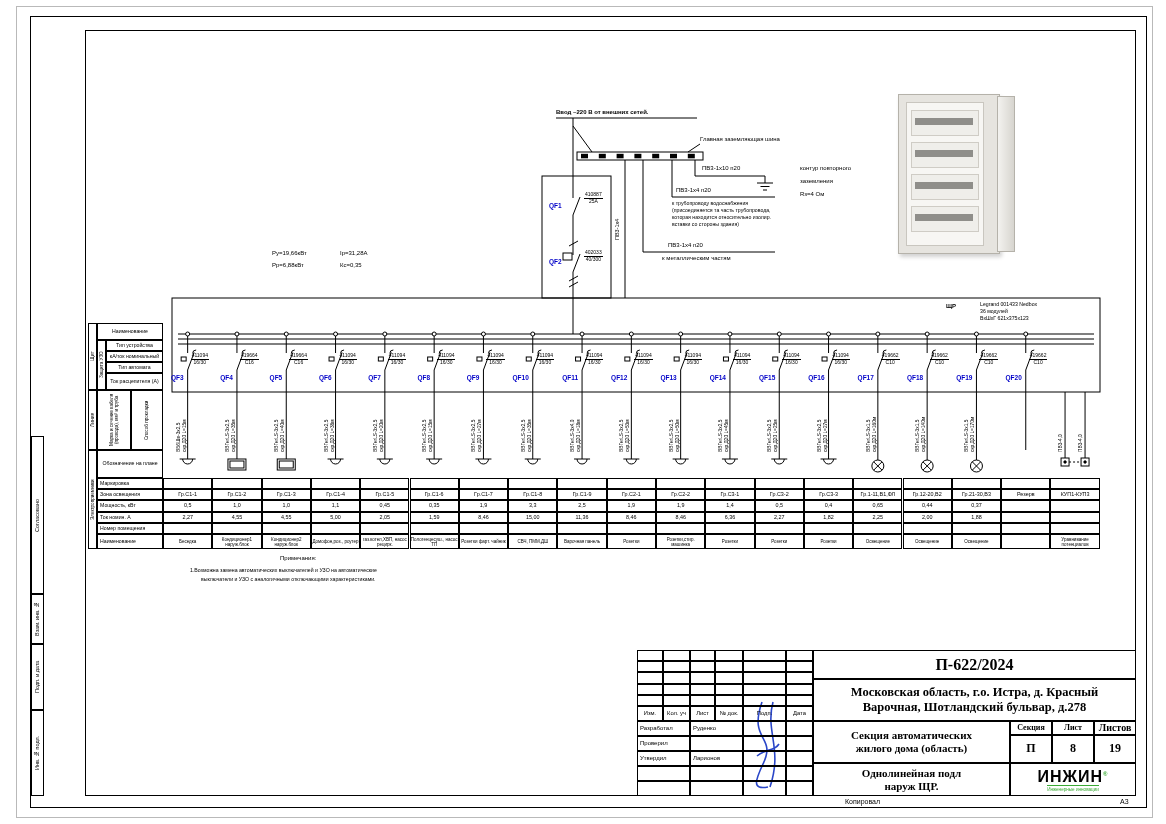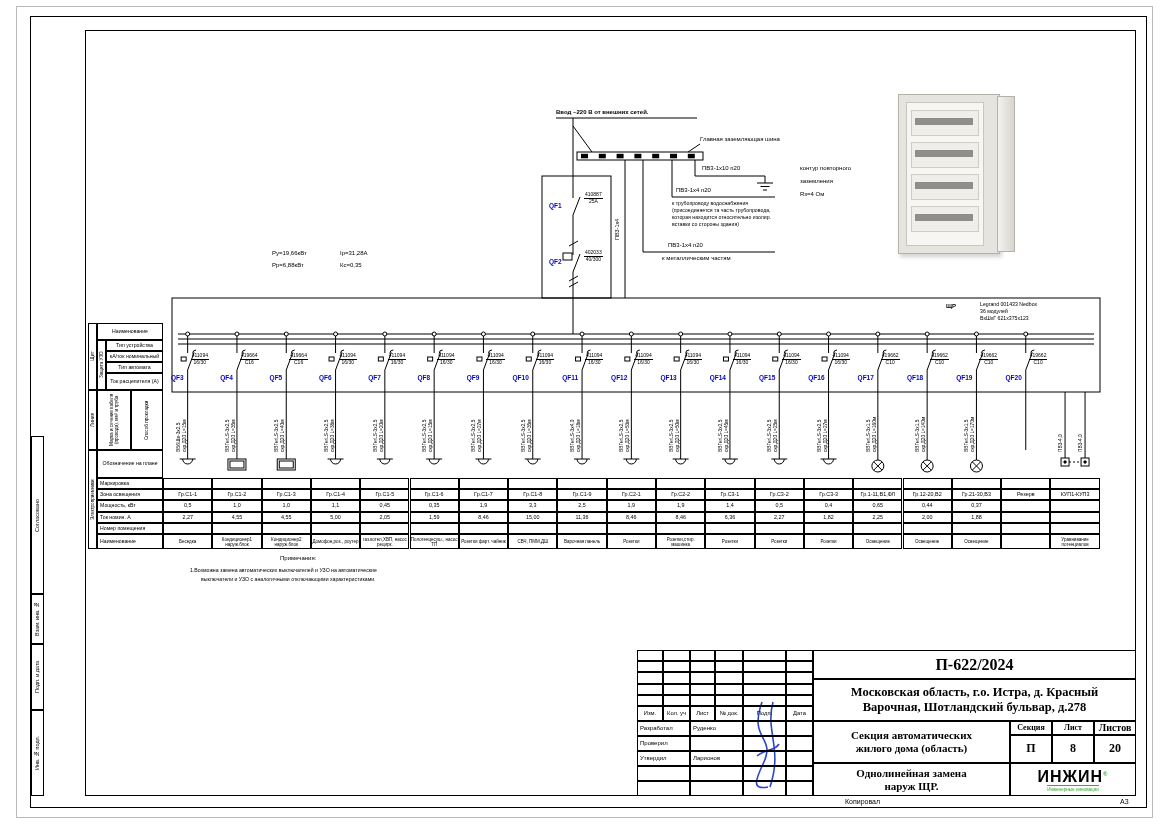--- a/index.html
+++ b/index.html
@@ -274,23 +274,23 @@
     </div>
     <div class="cell tb" style="left:813px;top:721px;width:197px;height:42px;font-size:11px;line-height:13px;flex-direction:column">
       <span>Секция автоматических</span>
         <span>жилого дома (область)</span>
     </div>
     <div class="cell tb" style="left:1010px;top:721px;width:42px;height:14px;font-size:8px">Секция</div>
     <div class="cell tb" style="left:1052px;top:721px;width:42px;height:14px;font-size:8px">Лист</div>
     <div class="cell tb" style="left:1094px;top:721px;width:42px;height:14px;font-size:10px">Листов</div>
     <div class="cell tb" style="left:1010px;top:735px;width:42px;height:28px;font-size:12px">П</div>
     <div class="cell tb" style="left:1052px;top:735px;width:42px;height:28px;font-size:12px">8</div>
-    <div class="cell tb" style="left:1094px;top:735px;width:42px;height:28px;font-size:12px">20</div>
+    <div class="cell tb" style="left:1094px;top:735px;width:42px;height:28px;font-size:12px">19</div>
     <div class="cell tb" style="left:813px;top:763px;width:197px;height:33px;font-size:11px;line-height:13px;flex-direction:column">
-      <span>Однолинейная замена</span>
+      <span>Однолинейная подл</span>
         <span>наруж ЩР.</span>
     </div>
     <div class="cell" style="left:1010px;top:763px;width:126px;height:33px;flex-direction:column">
       <span class="logo" style="font-size:16px;line-height:16px"><span>ИНЖИН</span><sup style="font-size:6px;color:#3aaa35">®</sup></span>
       <span style="font-size:4.6px;color:#3aaa35;border-top:1px solid #3aaa35;padding-top:1px">Инженерные инновации</span>
     </div>
   </div>
   <div class="lbl" style="left:845px;top:798px;font-size:7px">Копировал</div>
   <div class="lbl" style="left:1120px;top:798px;font-size:7px">А3</div>
 

